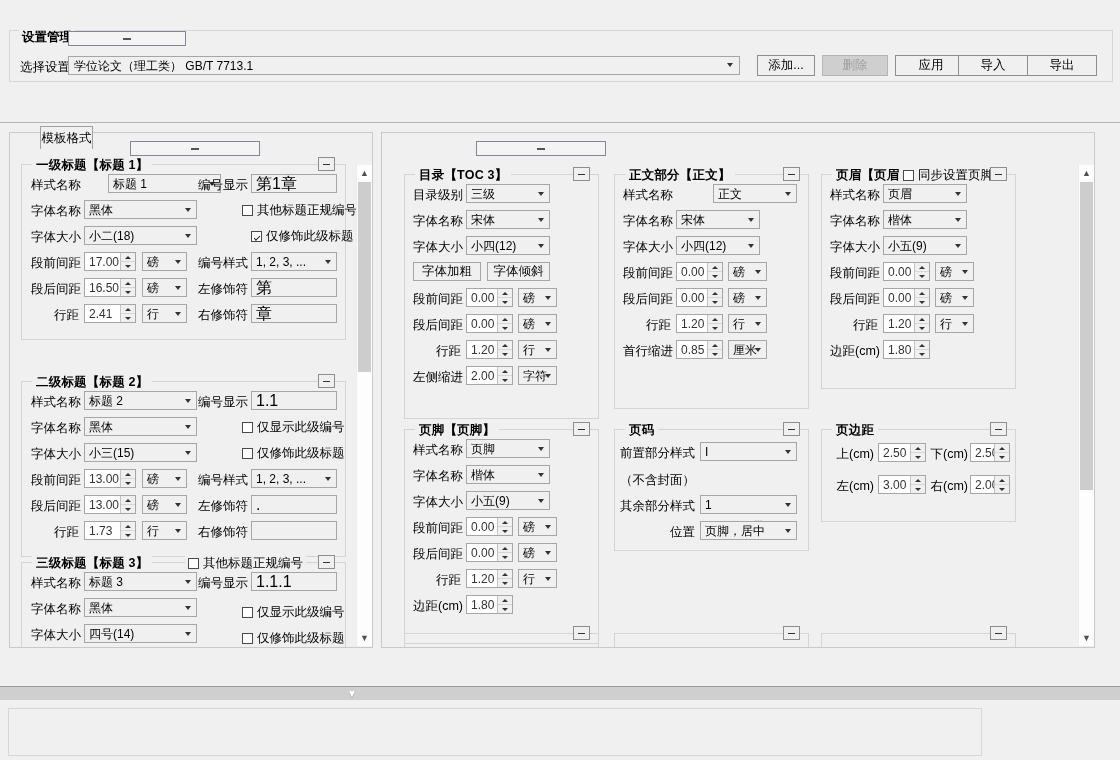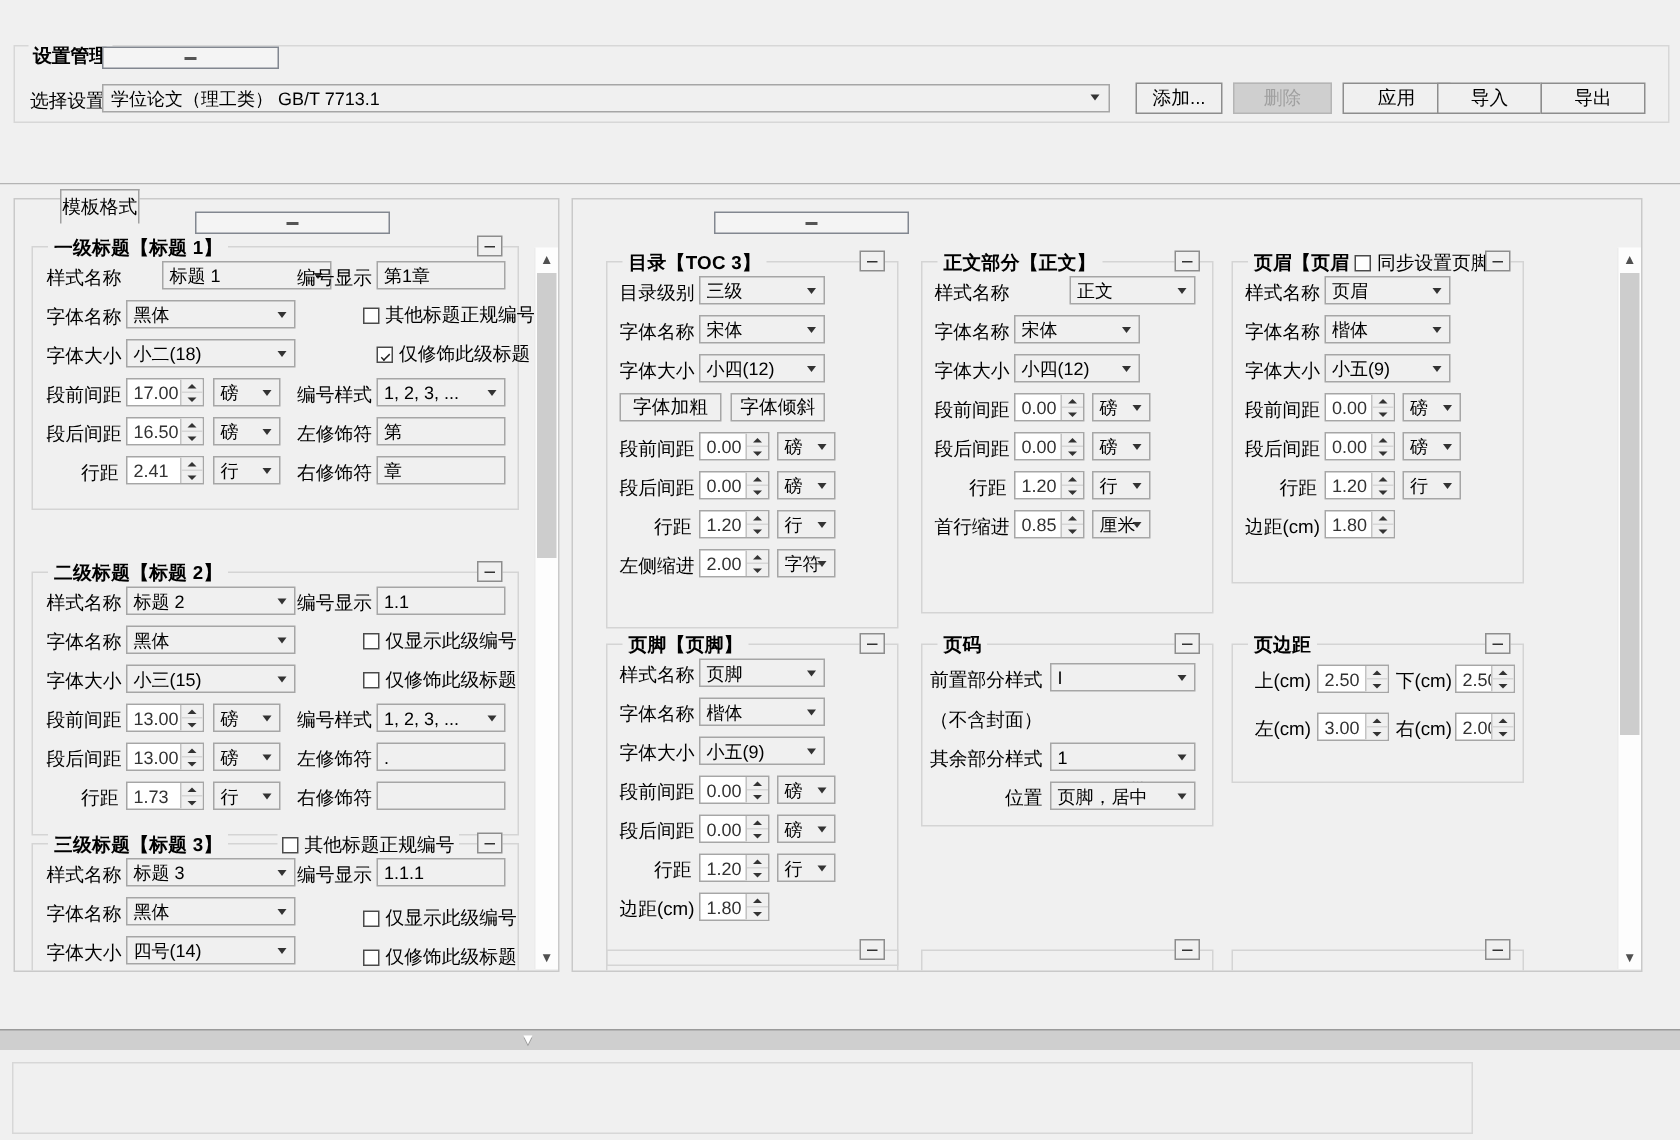--- a/index.html
+++ b/index.html
@@ -65,21 +65,21 @@
   .mini .dash{width:7px;height:1px;background:#333;}
 
   .lbl{position:absolute;font-size:12.5px;white-space:nowrap;line-height:14px;}
   .lbl.r{text-align:right;}
 
   .combo{position:absolute;height:19px;border:1px solid #a6a6a6;background:#f0f0f0;box-sizing:border-box;}
   .combo .t{position:absolute;left:4px;top:2px;font-size:12px;line-height:14px;white-space:nowrap;}
   .combo .a{position:absolute;right:5px;top:7px;}
 
   .txtbox{position:absolute;height:19px;border:1px solid #a6a6a6;background:#f0f0f0;box-sizing:border-box;}
-  .txtbox .t{position:absolute;left:4px;top:2px;font-size:12px;line-height:14px;white-space:nowrap;}
+  .txtbox .t{position:absolute;left:4px;top:2px;font-size:16px;line-height:14px;white-space:nowrap;}
 
   .spin{position:absolute;height:19px;border:1px solid #a6a6a6;background:#fff;box-sizing:border-box;}
   .spin .t{position:absolute;left:4px;top:2px;font-size:12px;line-height:14px;color:#333;}
   .spin .btns{position:absolute;right:0px;top:0px;width:14px;height:17px;background:#f0f0f0;border-left:1px solid #c3c3c3;}
   .spin .up,.spin .dn{position:absolute;left:0;width:14px;height:8px;display:flex;align-items:center;justify-content:center;}
   .spin .up{top:0;border-bottom:1px solid #d6d6d6;}
   .spin .dn{top:9px;}
   .tri-up{width:0;height:0;border-left:3px solid transparent;border-right:3px solid transparent;border-bottom:3px solid #333;}
   .tri-dn{width:0;height:0;border-left:3px solid transparent;border-right:3px solid transparent;border-top:3px solid #333;}
 

